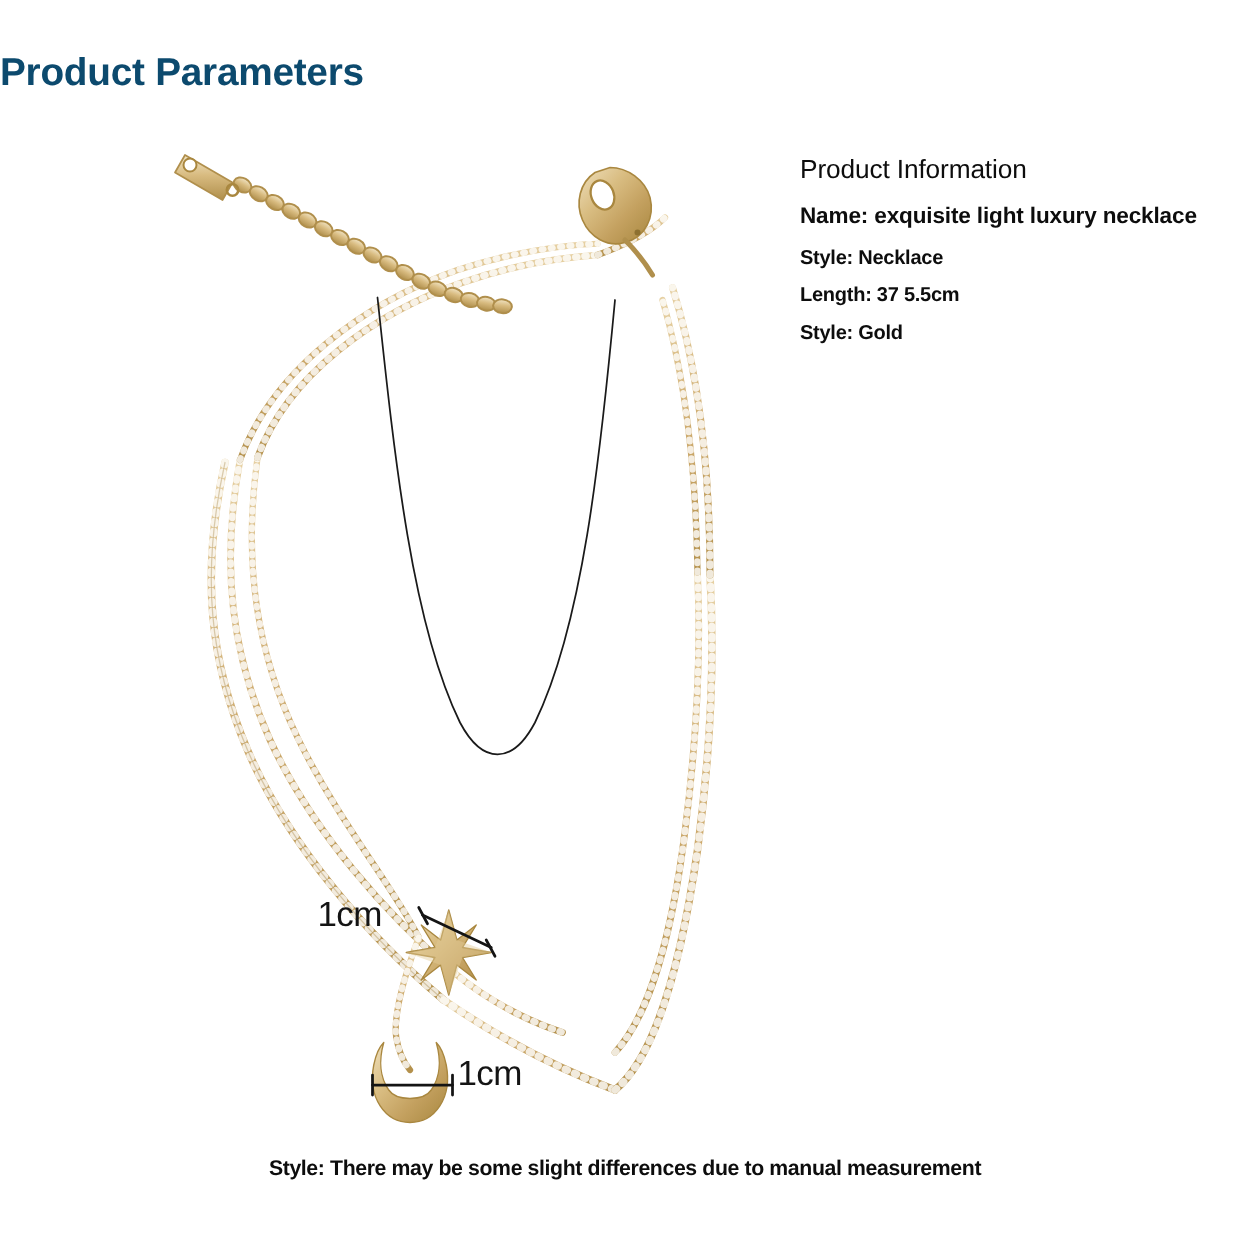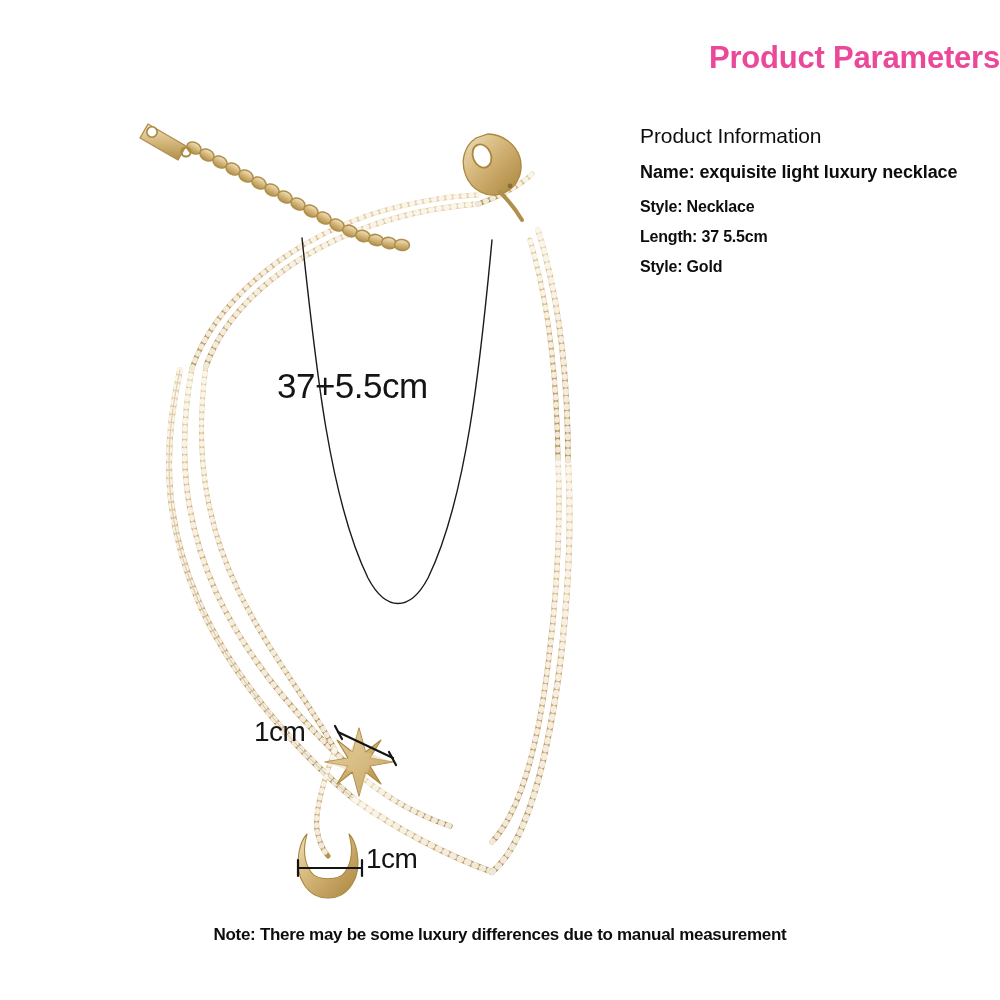--- a/index.html
+++ b/index.html
@@ -24,25 +24,25 @@
     height: 1000px;
     background: #ffffff;
   }
 
   
   .page-title {
     position: absolute;
     left: 0;
     top: 40px;
     width: 1000px;
-    text-align: right;
+    text-align: left;
     font-size: 31px;
     font-weight: bold;
     letter-spacing: -0.2px;
-    color: #ec4899;
+    color: #0c4a6e;
   }
 
   
   .info-panel {
     position: absolute;
     left: 640px;
     top: 124px;
     width: 330px;
   }
   .info-heading {
@@ -266,34 +266,33 @@
       </g>
 
       <g>
         <line x1="178" y1="768" x2="242" y2="768" stroke="#141414" stroke-width="2.2" stroke-linecap="round"></line>
         <line x1="178" y1="760" x2="178" y2="776" stroke="#141414" stroke-width="2.2" stroke-linecap="round"></line>
         <line x1="242" y1="760" x2="242" y2="776" stroke="#141414" stroke-width="2.2" stroke-linecap="round"></line>
       </g>
     </svg>
   </div>
 
-  <div class="annot annot-length">37+5.5cm</div>
 
   <div class="annot annot-star-cm">1cm</div>
 
   <div class="annot annot-moon-cm">1cm</div>
 
   <div class="info-panel">
     <div class="info-heading">Product Information</div>
 
     <div class="info-line small">Name: exquisite light luxury necklace</div>
 
     <div class="info-line">Style: Necklace</div>
 
     <div class="info-line">Length: 37 5.5cm</div>
 
     <div class="info-line">Style: Gold</div>
 
   </div>
 
-  <div class="footer-note">Note: There may be some luxury differences due to manual measurement</div>
+  <div class="footer-note">Style: There may be some slight differences due to manual measurement</div>
 
 </div>
 
 </body></html>

